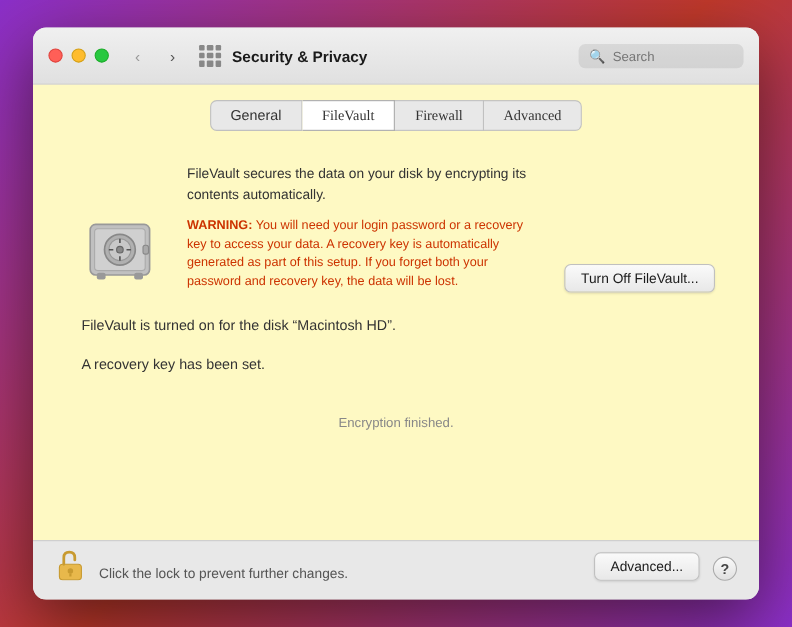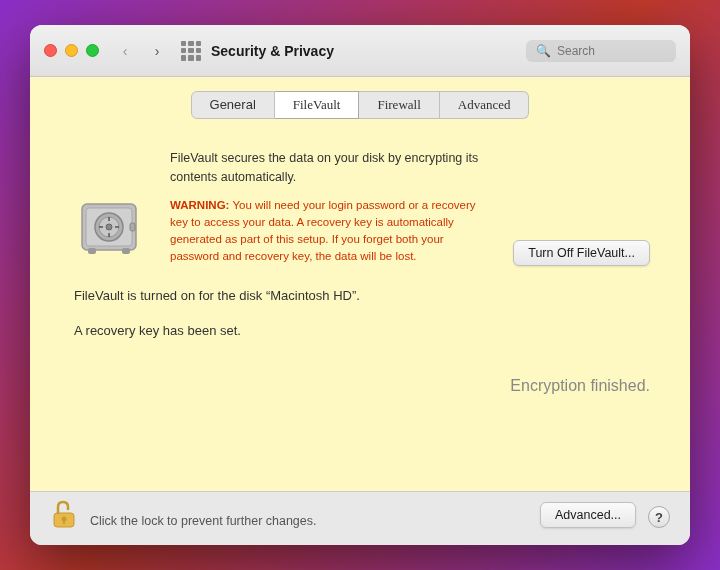--- a/index.html
+++ b/index.html
@@ -247,22 +247,22 @@
     }
 
     .status-line {
       font-size: 13px;
       color: #333;
       margin-bottom: 16px;
       line-height: 1.5;
     }
 
     .encryption-status {
-      text-align: right;
-      font-size: 16px;
+      text-align: center;
+      font-size: 12px;
       color: #888;
       margin-top: 20px;
     }
 
     
     .bottom-bar {
       height: 54px;
       background: #E8E8E8;
       border-top: 1px solid #CCCCCC;
       display: flex;

